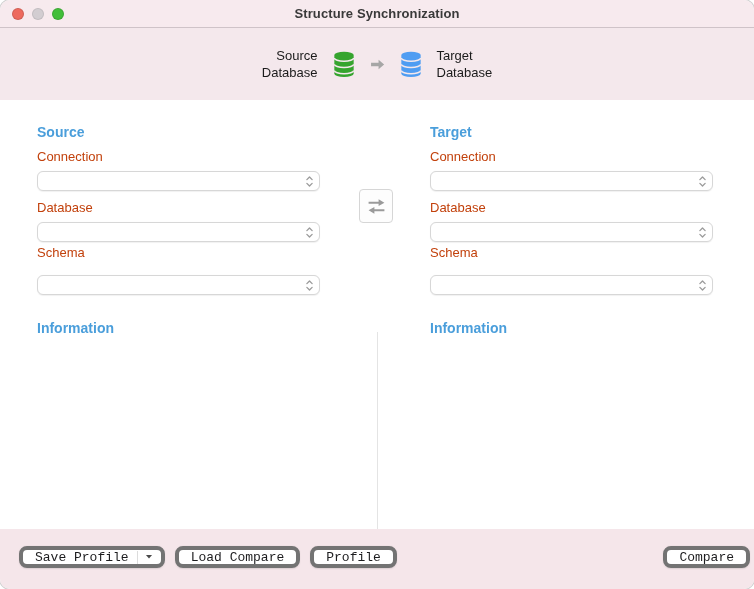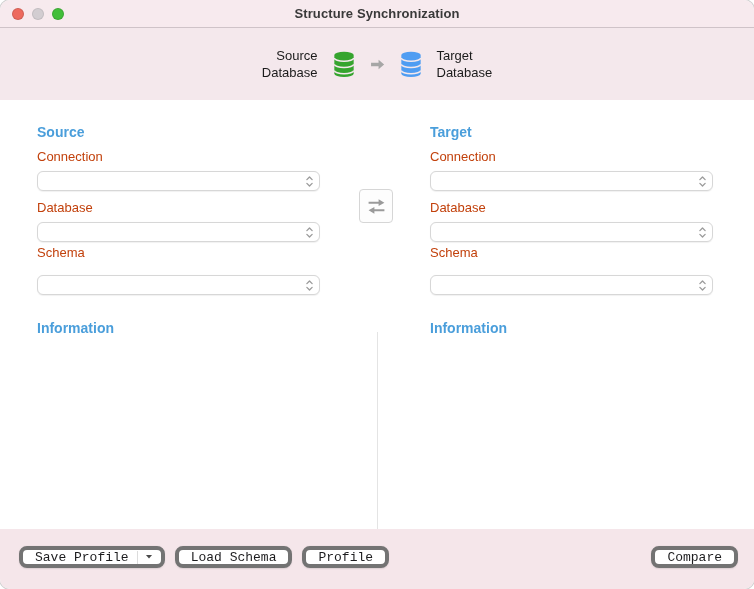--- a/index.html
+++ b/index.html
@@ -79,21 +79,21 @@
     height:22px; display:inline-flex; align-items:center;
     background:#ffffff; border:4px solid #737373; border-radius:8px;
     box-shadow:0 0.5px 1.5px rgba(0,0,0,0.10);
     font-family:Liberation Mono, monospace;
     font-size:13px; color:#1d1d1f; padding:0 12px; cursor:default; white-space:nowrap;
   }
   .btn-split { padding:0 8px 0 12px; }
   .btn-sep { width:1px; height:13px; background:#dcdcdc; margin:0 7px 0 8px; }
   .caret-wrap { display:inline-flex; align-items:center; }
   .caret-icon { width:8px; height:6px; display:block; }
-  .btn-compare { position:absolute; right:16px; top:17px; }
+  .btn-compare { position:absolute; right:4px; top:17px; }
 </style>
 </head>
 <body>
 
 <div class="window">
 
   <div class="titlebar">
     <div class="traffic">
       <span class="tl tl-red"></span>
       <span class="tl tl-gray"></span>
@@ -210,19 +210,19 @@
     <div class="footer-left">
       <button class="btn btn-split">
         <span>Save Profile</span>
         <span class="btn-sep"></span>
         <span class="caret-wrap">
           <svg class="caret-icon" viewBox="0 0 8 6">
             <path d="M0.9 1 L4 4.6 L7.1 1 z" fill="#4a4a4a"></path>
           </svg>
         </span>
       </button>
-      <button class="btn">Load Schema</button>
+      <button class="btn">Load Compare</button>
       <button class="btn">Profile</button>
     </div>
     <button class="btn btn-compare">Compare</button>
   </div>
 
 </div>
 
 </body></html>

